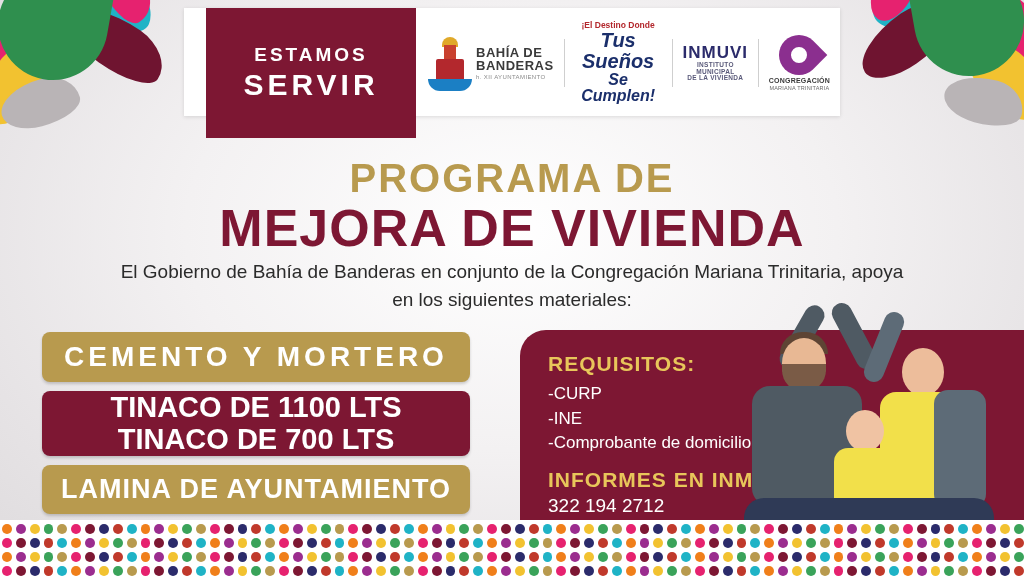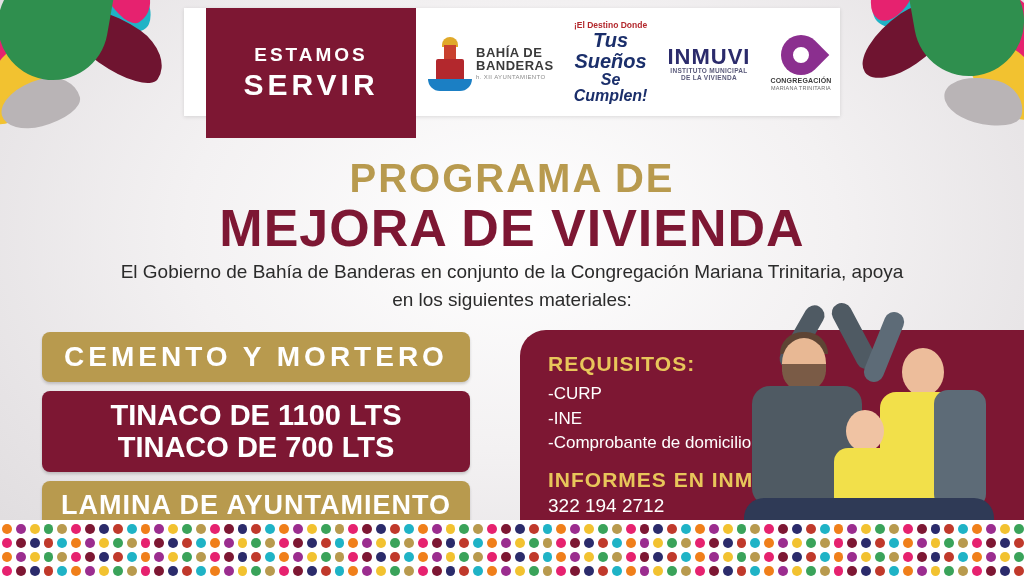--- a/index.html
+++ b/index.html
@@ -138,21 +138,21 @@
   .bahia-t3 { font-size: 6px; color: #8a8a8a; letter-spacing: .4px; margin-top: 2px; }
 
   .vline { width: 1px; height: 48px; background: #cfcfcf; }
 
   .logo-destino { text-align: center; line-height: 1.05; color: #1b2f6b; }
   .destino-1 { font-size: 8.5px; font-weight: bold; color: #b3282d; }
   .destino-2 { font-size: 20px; font-weight: bold; font-style: italic; color: #1b2f6b; }
   .destino-3 { font-size: 16px; font-weight: bold; font-style: italic; color: #1b2f6b; }
 
   .logo-inmuvi { text-align: center; line-height: 1.05; }
-  .inmuvi-1 { font-size: 22px; font-weight: bold; color: #2b2b6b; letter-spacing: 1px; }
+  .inmuvi-1 { font-size: 17px; font-weight: bold; color: #2b2b6b; letter-spacing: 1px; }
   .inmuvi-2 { font-size: 6.5px; font-weight: bold; color: #5a5a7a; letter-spacing: .3px; }
   .inmuvi-3 { font-size: 6.5px; font-weight: bold; color: #5a5a7a; letter-spacing: .3px; }
 
   .logo-congre { text-align: center; line-height: 1.1; }
   .congre-mark {
     width: 40px; height: 40px; margin: 0 auto 2px;
     background: #8b2f8f;
     border-radius: 50% 0 50% 50%;
     transform: rotate(45deg);
     position: relative;
@@ -192,21 +192,21 @@
     text-align: center;
     border-radius: 8px;
     padding: 9px 14px;
     margin-bottom: 9px;
     letter-spacing: 1px;
     box-shadow: 0 2px 3px rgba(0,0,0,.18);
   }
   .bar-gold { background: #b89a4e; font-size: 28px; letter-spacing: 4px; width: 400px; }
   .bar-wine {
     background: #7d1733; font-size: 29px; line-height: 1.12; width: 400px;
-    letter-spacing: 0px; padding: 8px 14px;
+    letter-spacing: 0px; padding: 0 14px;
   }
   .bar-gold2 { background: #b89a4e; font-size: 27px; width: 400px; letter-spacing: 1px; }
 
   
   .req-panel {
     position: absolute;
     left: 520px; top: 330px;
     width: 504px; height: 208px;
     background: #7d1733;
     border-radius: 26px 0 0 0;

